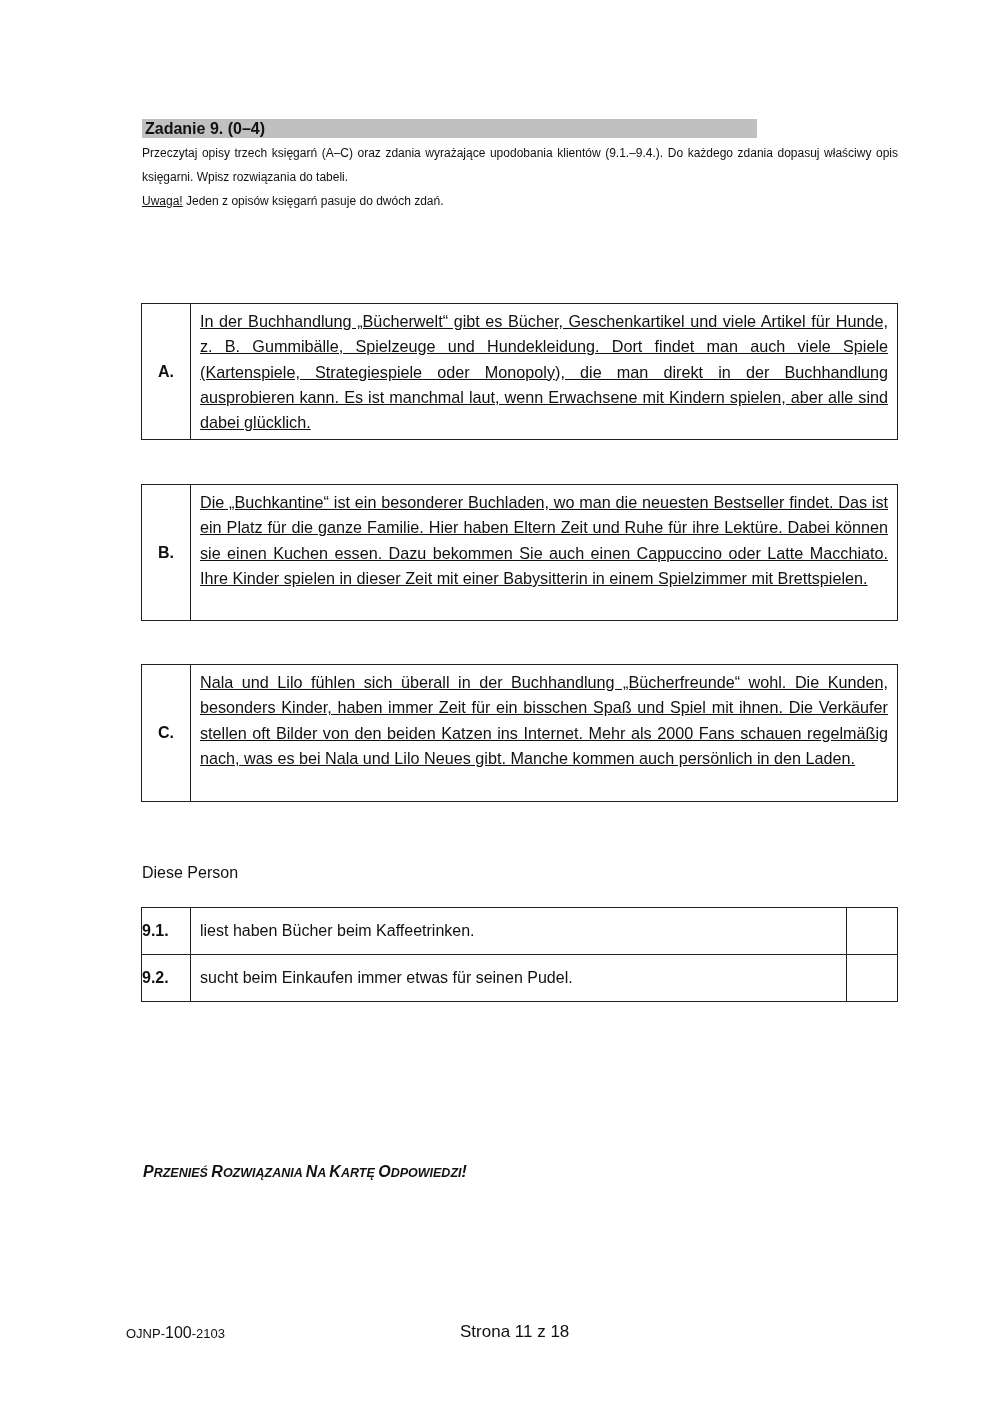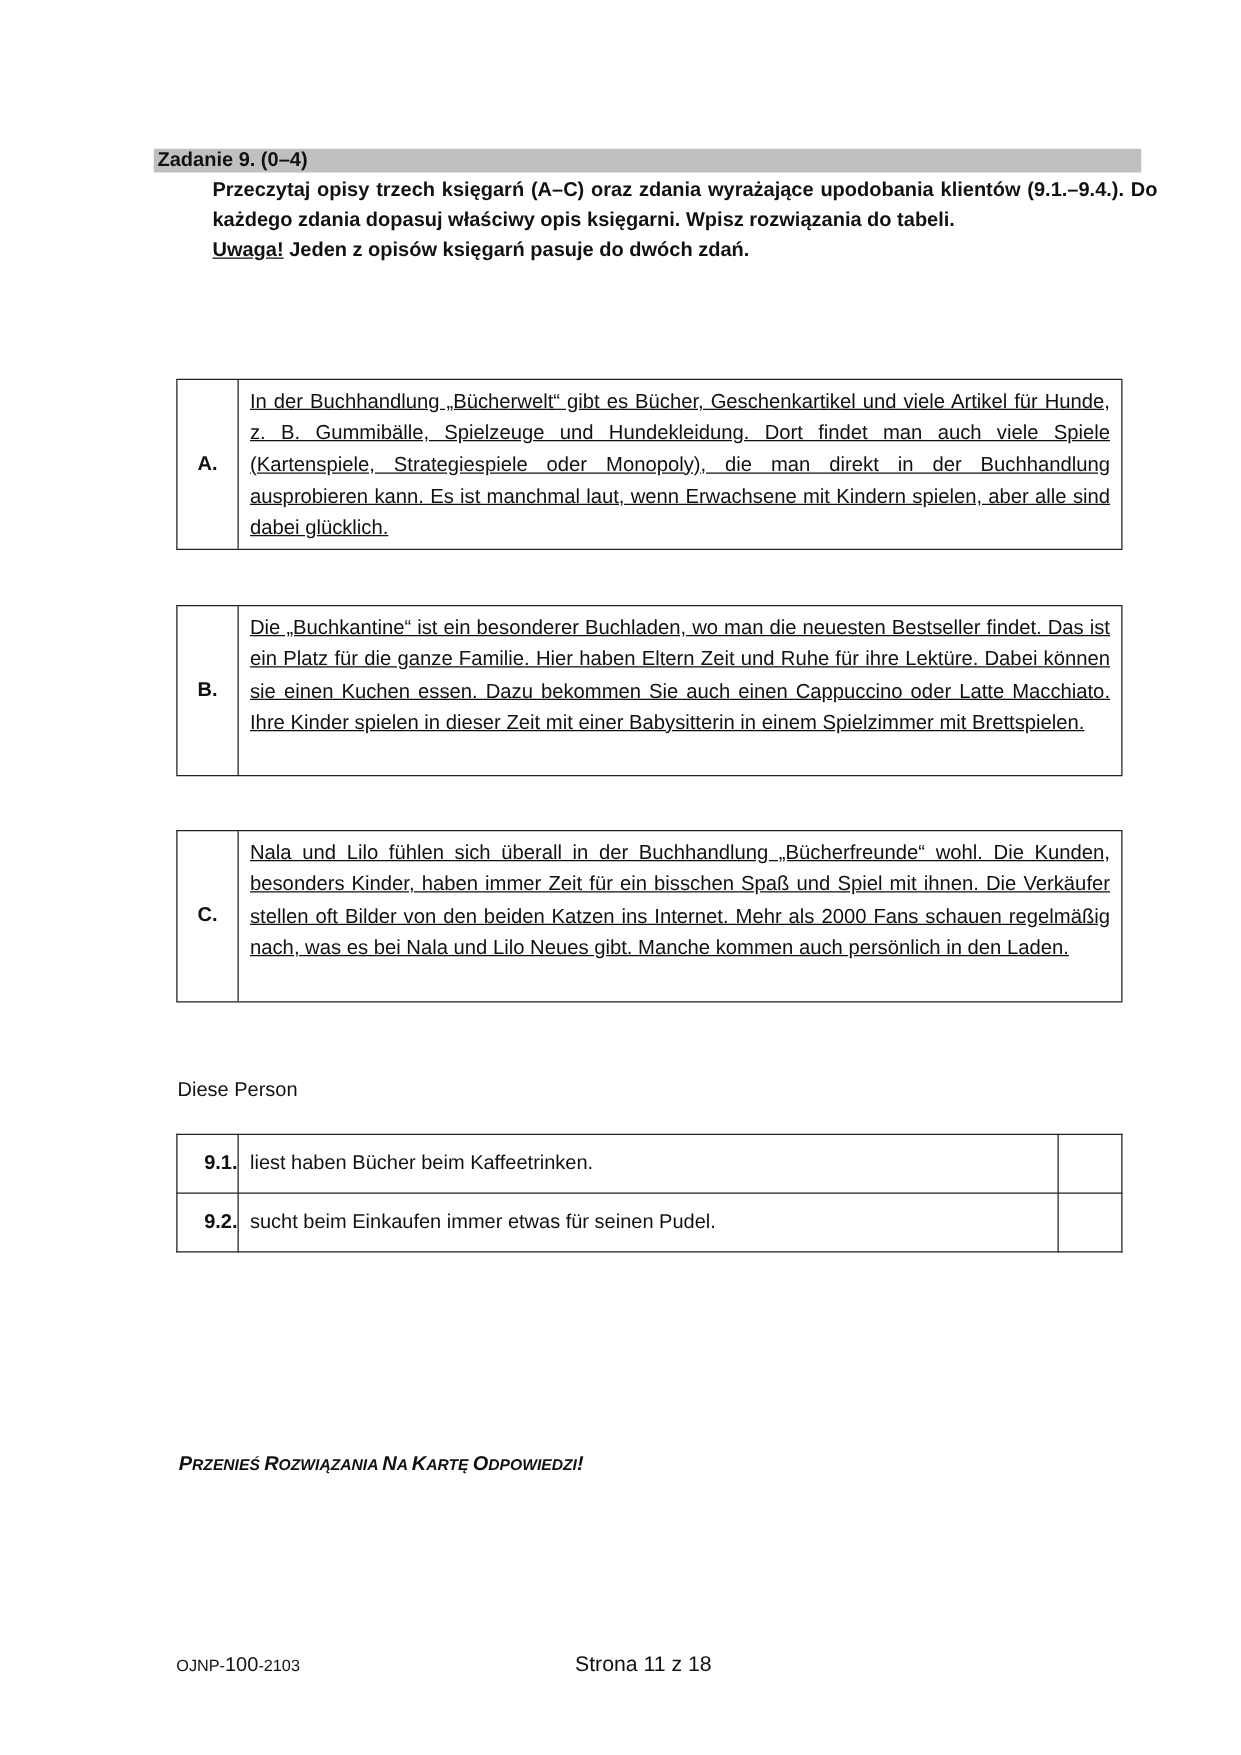--- a/index.html
+++ b/index.html
@@ -1,51 +1,51 @@
 <!DOCTYPE html>
 <html><head>
 <meta charset="utf-8">
 <style>
   html, body { margin: 0; padding: 0; background: #ffffff; }
   body { width: 993px; height: 1404px; position: relative; overflow: hidden;
          font-family: "Liberation Sans", sans-serif; color: #111; }
   .page { position: absolute; left: 0; top: 0; width: 993px; height: 1404px; }
 
-  .task-header { position: absolute; left: 123px; top: 119px; width: 790px; height: 19px;
+  .task-header { position: absolute; left: 142px; top: 119px; width: 615px; height: 19px;
                  background: #c0c0c0; font-weight: bold; font-size: 16px; line-height: 19px;
                  padding-left: 3px; box-sizing: border-box; }
   .instructions { position: absolute; left: 142px; top: 141px; width: 756px;
-                  font-weight: bold; font-size: 16px; line-height: 24px; text-align: justify; margin-left: 28px; }
+                  font-weight: normal; font-size: 12px; line-height: 24px; text-align: justify; }
   .instructions p { margin: 0; }
   .note-label { text-decoration: underline; }
 
   .desc-box { position: absolute; left: 141px; width: 757px; border: 1.3px solid #222;
               box-sizing: border-box; display: flex; }
   .desc-letter { width: 48px; border-right: 1.3px solid #222; font-weight: bold; font-size: 16px;
                  display: flex; align-items: center; justify-content: center; flex-shrink: 0; }
   .desc-text { flex: 1; padding: 5px 9px 7px 9px; font-size: 16.2px; line-height: 25.3px;
                text-align: justify; text-decoration: underline; }
   #box-a { top: 303px; height: 137px; }
   #box-b { top: 484px; height: 137px; }
   #box-c { top: 664px; height: 138px; }
 
   .person-label { position: absolute; left: 142px; top: 864px; font-weight: normal; font-size: 16px; }
 
   .match-table { position: absolute; left: 141px; top: 907px; width: 757px;
                  border-collapse: collapse; }
   .match-table td { border: 1.3px solid #222; height: 46px; padding: 0; font-size: 16px; }
-  .match-table td.num { width: 48px; text-align: right; font-weight: bold; }
+  .match-table td.num { width: 48px; text-align: left; font-weight: bold; }
   .match-table td.stmt { padding-left: 9px; }
   .match-table td.answer { width: 50px; }
 
   .transfer-note { position: absolute; left: 143px; top: 1163px; font-weight: bold;
                    font-style: italic; font-size: 16px; }
   .transfer-note .sc { font-size: 12.5px; }
 
-  .footer-code { position: absolute; left: 141px; top: 1324px; font-size: 13px; text-align: center; }
+  .footer-code { position: absolute; left: 126px; top: 1324px; font-size: 13px; text-align: center; }
   .footer-code .mid { font-size: 16px; }
   .footer-page { position: absolute; left: 460px; top: 1322px; font-size: 17px; }
 </style>
 </head>
 <body>
 
 <div class="page">
 
   <div class="task-header">Zadanie 9. (0–4)</div>
 

